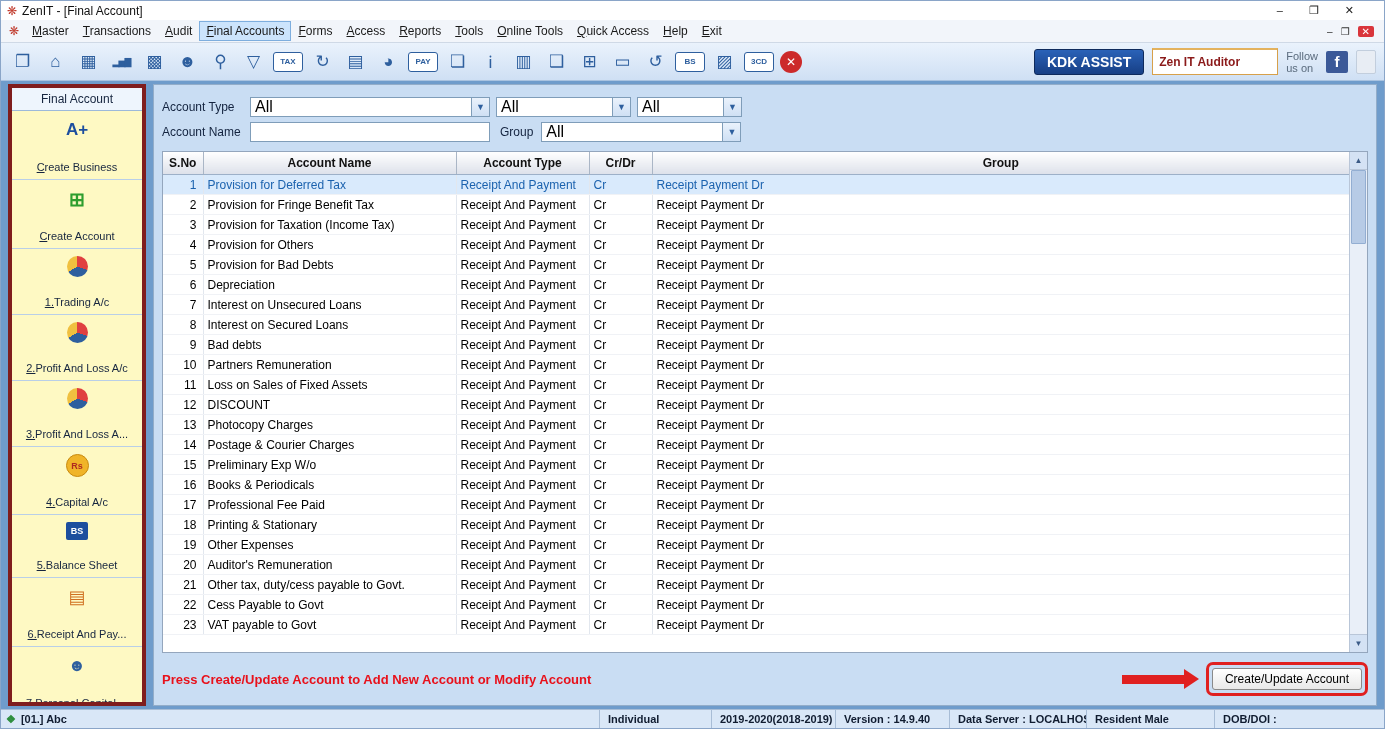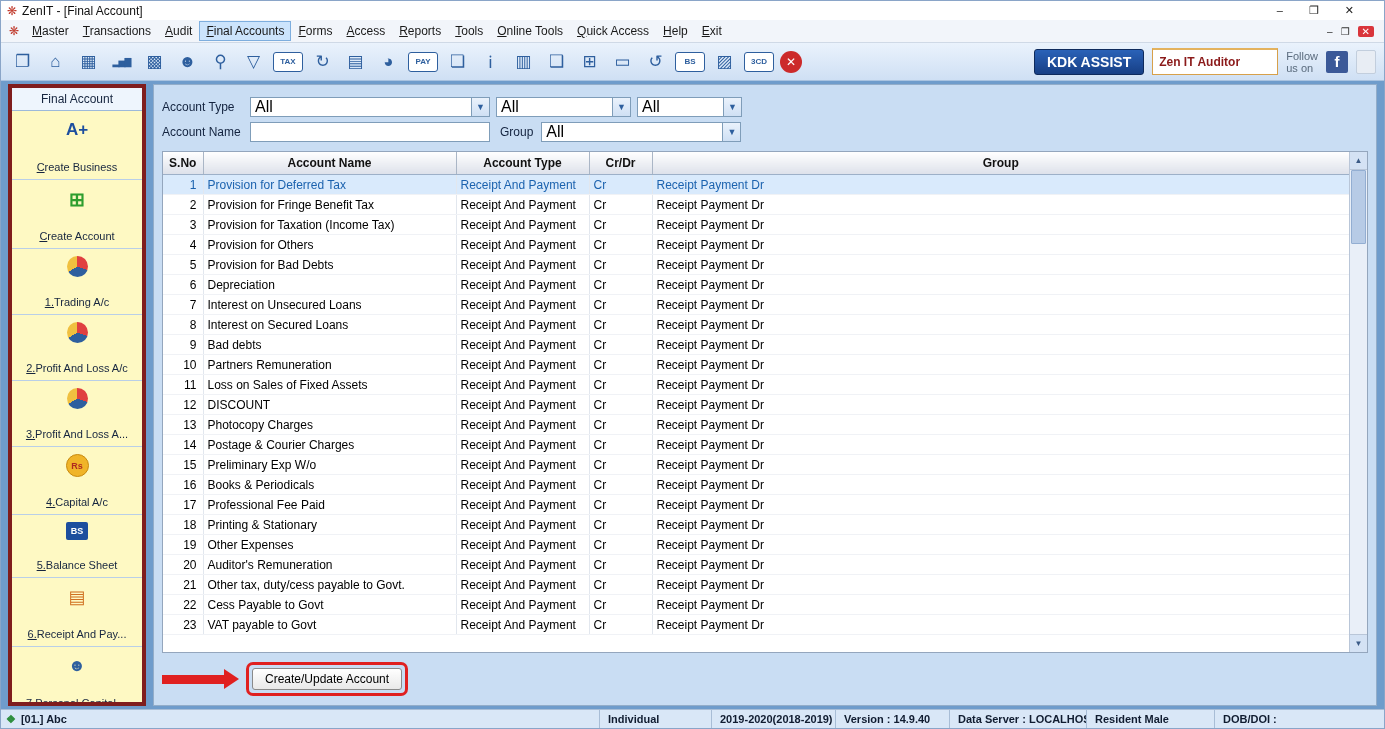--- a/index.html
+++ b/index.html
@@ -451,20 +451,21 @@
             </tbody>
         </table>
         <div class="vscroll">
           <div class="sbtn">▲</div>
           <div class="sthumb"></div>
           <div class="sbtn down">▼</div>
         </div>
       </div>
 
       <div class="footerrow">
+        <div class="instruction">Press Create/Update Account to Add New Account or Modify Account</div>
         <div class="arrow"></div>
         <div class="btn-outline">
           <button class="cu-btn">Create/Update Account</button>
         </div>
       </div>
 
     </div>
   </div>
 
   <div class="statusbar">

